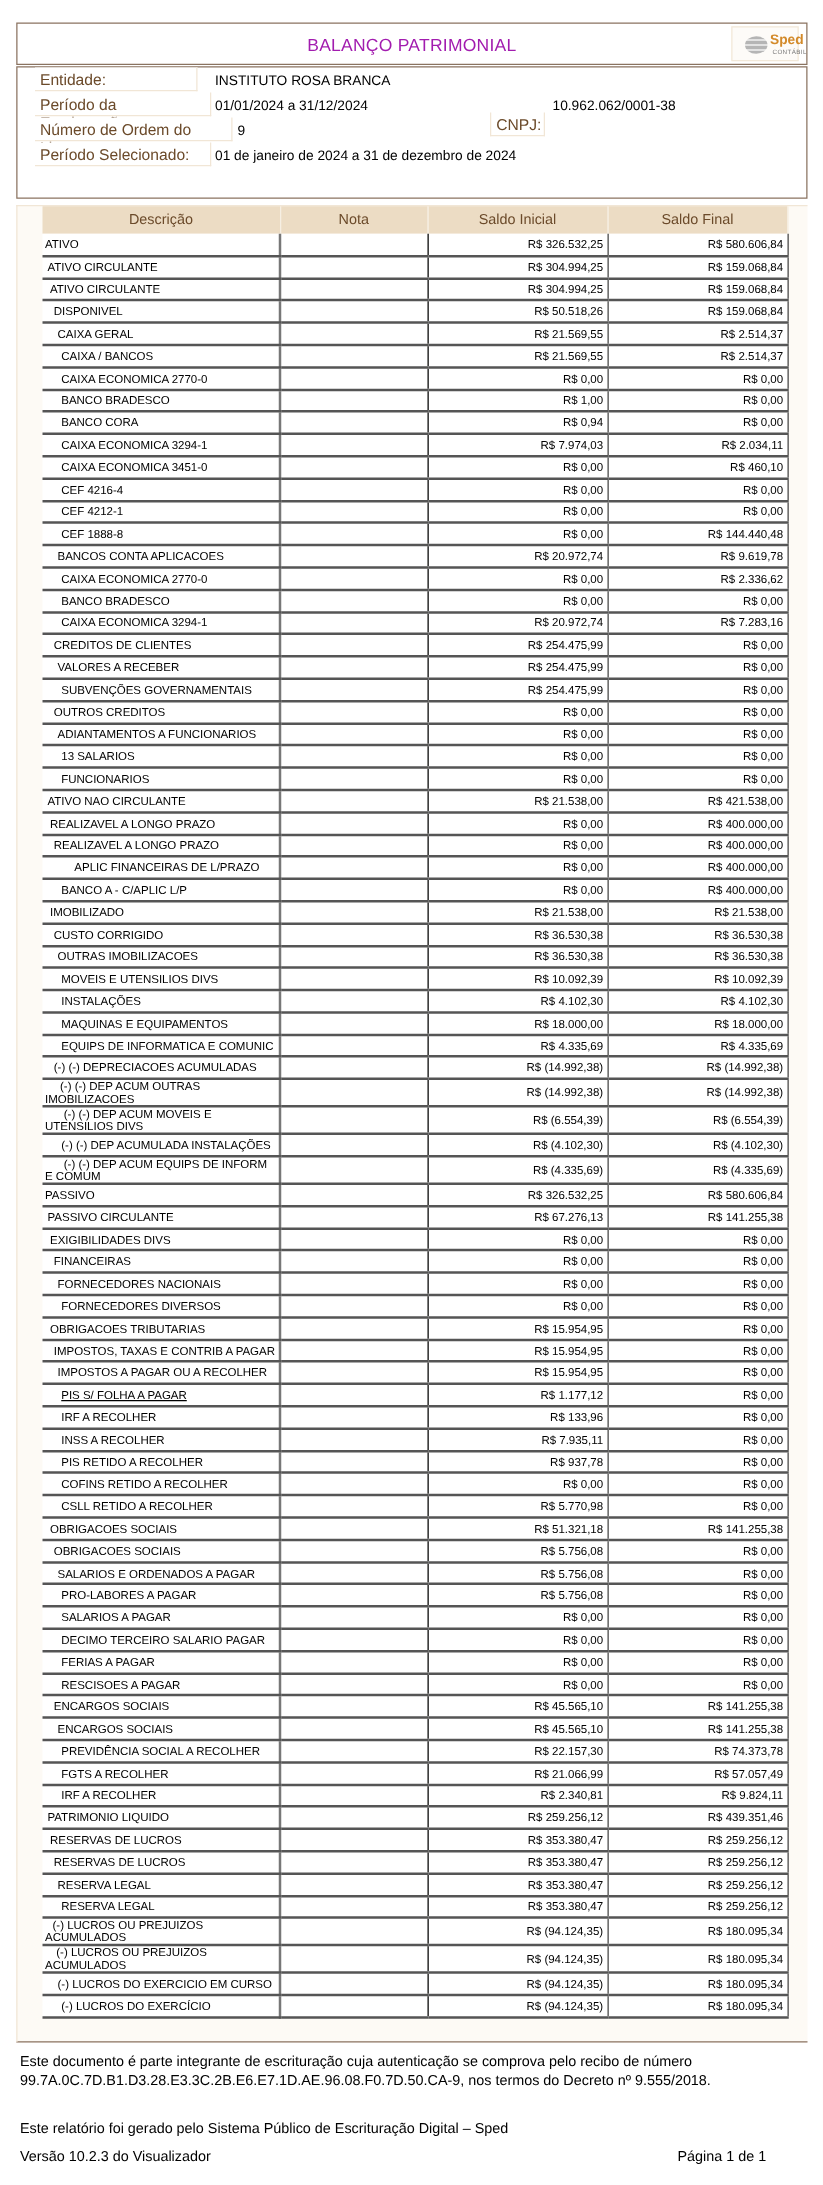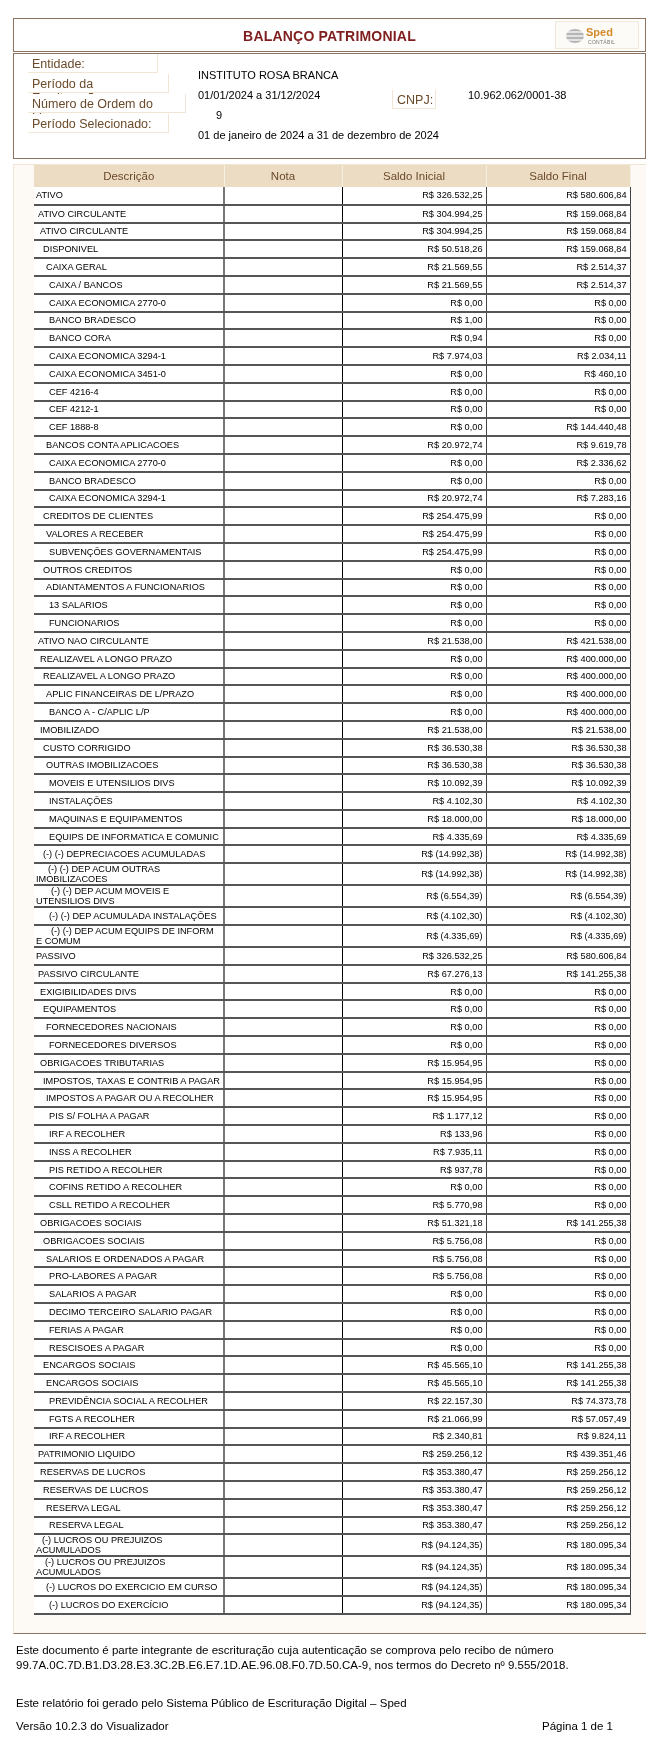--- a/index.html
+++ b/index.html
@@ -17,28 +17,27 @@
     left: 13px; top: 18px;
     width: 633px; height: 34px;
     border: 1px solid #8a7360;
     background: #fff;
   }
   .title-text {
     position: absolute;
     left: 0; right: 0; top: 9px;
     text-align: center;
     font-size: 14px;
-    color: #7f1d1d;
+    color: #a21caf;
     letter-spacing: 0.2px;
-    font-weight: bold;
   }
   .logo {
     position: absolute;
     right: 6px; top: 2px;
-    width: 84px; height: 28px;
+    width: 54px; height: 28px;
     border: 1px solid #f2e8d8;
     background: #fdfbf8;
   }
   .logo-globe {
     position: absolute; left: 10px; top: 7px;
     width: 18px; height: 14px;
     border-radius: 50%;
     background: repeating-linear-gradient(180deg, #b5b5b5 0 2px, #e2e2e2 2px 4px);
   }
   .logo-sped {
@@ -63,22 +62,21 @@
     background: #fff;
     border-bottom: 1px solid #f1e6d6;
     border-right: 1px solid #f1e6d6;
     padding: 3px 4px 2px 4px;
     height: 19px;
   }
   .info-value {
     position: absolute;
     font-size: 11px;
     color: #000;
-    padding-top: 14px;
-    margin-left: 26px;
+    padding-top: 4px;
   }
   .table-wrap {
     position: absolute;
     left: 13px; top: 164px;
     width: 633px; height: 1470px;
     background: #fdfaf5;
     border-top: 1px solid #f1e6d6;
     border-left: 1px solid #f1e6d6;
     border-bottom: 1px solid #8a7360;
   }
@@ -331,21 +329,21 @@
           <td class="ini">R$ 0,00</td>
           <td class="fin">R$ 400.000,00</td>
         </tr>
         <tr>
           <td class="desc" style="padding-left: 9px;">REALIZAVEL A LONGO PRAZO</td>
           <td class="nota"></td>
           <td class="ini">R$ 0,00</td>
           <td class="fin">R$ 400.000,00</td>
         </tr>
         <tr>
-          <td class="desc" style="padding-left: 12px;">APLIC FINANCEIRAS DE L/PRAZO</td>
+          <td class="desc" style="padding-left: 12px; text-align: center;">APLIC FINANCEIRAS DE L/PRAZO</td>
           <td class="nota"></td>
           <td class="ini">R$ 0,00</td>
           <td class="fin">R$ 400.000,00</td>
         </tr>
         <tr>
           <td class="desc" style="padding-left: 15px;">BANCO A - C/APLIC L/P</td>
           <td class="nota"></td>
           <td class="ini">R$ 0,00</td>
           <td class="fin">R$ 400.000,00</td>
         </tr>
@@ -433,21 +431,21 @@
           <td class="ini">R$ 67.276,13</td>
           <td class="fin">R$ 141.255,38</td>
         </tr>
         <tr>
           <td class="desc" style="padding-left: 6px;">EXIGIBILIDADES DIVS</td>
           <td class="nota"></td>
           <td class="ini">R$ 0,00</td>
           <td class="fin">R$ 0,00</td>
         </tr>
         <tr>
-          <td class="desc" style="padding-left: 9px;">EQUIPAMENTOS</td>
+          <td class="desc" style="padding-left: 9px;">FINANCEIRAS</td>
           <td class="nota"></td>
           <td class="ini">R$ 0,00</td>
           <td class="fin">R$ 0,00</td>
         </tr>
         <tr>
           <td class="desc" style="padding-left: 12px;">FORNECEDORES NACIONAIS</td>
           <td class="nota"></td>
           <td class="ini">R$ 0,00</td>
           <td class="fin">R$ 0,00</td>
         </tr>
@@ -469,21 +467,21 @@
           <td class="ini">R$ 15.954,95</td>
           <td class="fin">R$ 0,00</td>
         </tr>
         <tr>
           <td class="desc" style="padding-left: 12px;">IMPOSTOS A PAGAR OU A RECOLHER</td>
           <td class="nota"></td>
           <td class="ini">R$ 15.954,95</td>
           <td class="fin">R$ 0,00</td>
         </tr>
         <tr>
-          <td class="desc" style="padding-left: 15px;">PIS S/ FOLHA  A PAGAR</td>
+          <td class="desc" style="padding-left: 15px; text-decoration: underline;">PIS S/ FOLHA  A PAGAR</td>
           <td class="nota"></td>
           <td class="ini">R$ 1.177,12</td>
           <td class="fin">R$ 0,00</td>
         </tr>
         <tr>
           <td class="desc" style="padding-left: 15px;">IRF A RECOLHER</td>
           <td class="nota"></td>
           <td class="ini">R$ 133,96</td>
           <td class="fin">R$ 0,00</td>
         </tr>

